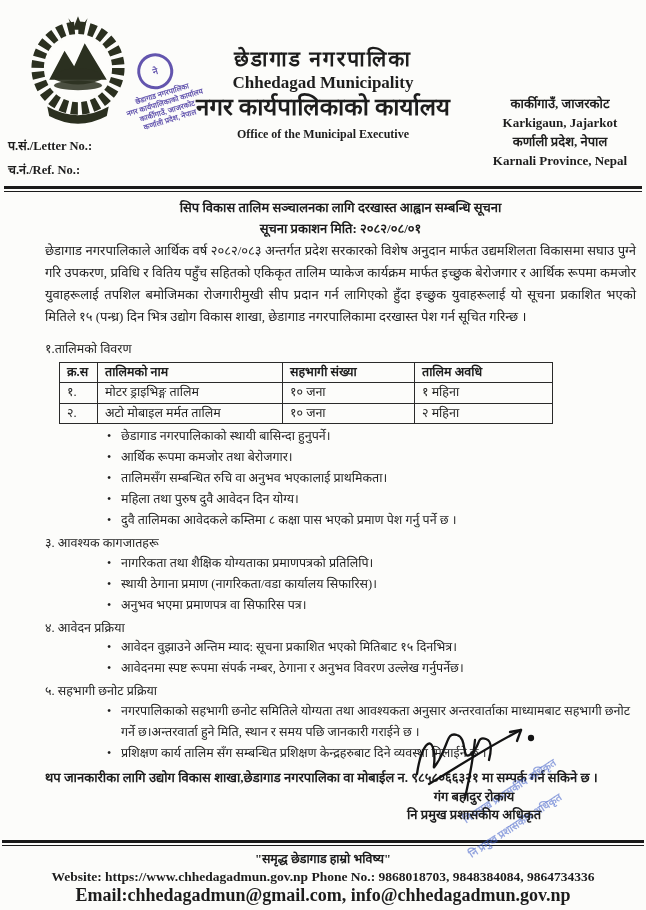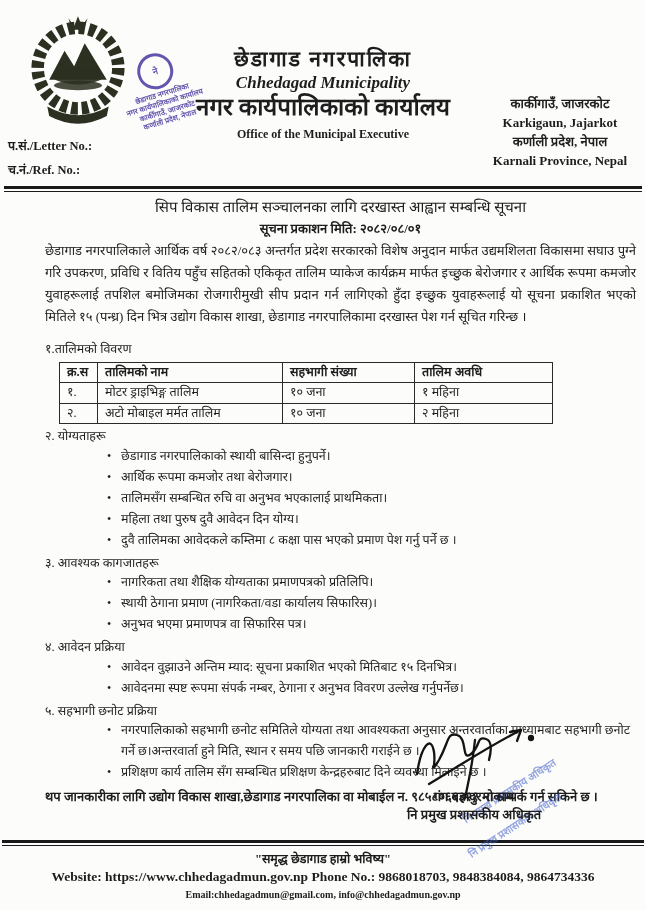--- a/index.html
+++ b/index.html
@@ -15,30 +15,30 @@
   .stamp-purple{
     position:absolute;left:112px;top:52px;width:104px;height:96px;
     transform:rotate(-17deg);color:#4f3fa4;opacity:.88;
     text-align:center;font-size:7.5px;line-height:9px;font-weight:bold;
   }
   .stamp-purple .ring{width:30px;height:30px;border:3px solid #4f3fa4;border-radius:50%;
     margin:0 auto 1px;display:flex;align-items:center;justify-content:center;
     font-size:9px;font-weight:bold;}
   .head-center{position:absolute;left:153px;top:46px;width:340px;text-align:center;}
   .muni-np{font-size:21px;line-height:26px;font-weight:bold;letter-spacing:2px;}
-  .muni-en{font-size:17px;line-height:21px;font-weight:bold;font-style:italic;}
+  .muni-en{font-size:17px;line-height:21px;font-weight:bold;}
   .office-np{font-size:24px;line-height:29px;font-weight:bold;}
   .office-en{font-size:12px;line-height:24px;font-weight:bold;}
   .head-right{position:absolute;right:6px;top:94px;width:160px;text-align:center;
     font-weight:bold;font-size:13px;line-height:19px;}
   .head-left{position:absolute;left:8px;top:134px;font-weight:bold;font-size:12.5px;line-height:24px;}
   .dbl-rule{border-top:3px solid #1a1a1a;border-bottom:1.5px solid #1a1a1a;height:2px;margin:0 4px;}
   
   .content{padding:6px 10px 0 45px;}
-  .notice-title{text-align:center;font-weight:normal;font-size:15px;line-height:19px;}
+  .notice-title{text-align:center;font-weight:bold;font-size:13px;line-height:19px;}
   .notice-date{text-align:center;font-weight:bold;font-size:13px;line-height:18px;margin-top:3px;}
   .intro{ text-align:justify;margin-top:2px;line-height:22px;font-size:13px;}
   .sec-head{font-weight:normal;margin-top:4px;}
   table.training{border-collapse:collapse;margin:3px 1px 2px 14px;font-size:12.5px;}
   table.training th,table.training td{
     border:1px solid #2a2a2a;padding:1px 7px;height:17px;text-align:left;font-weight:bold;}
   table.training td{font-weight:normal;}
   col.c0{width:38px;}col.c1{width:185px;}col.c2{width:132px;}col.c3{width:138px;}
   ul.blt{margin:0 0 2px 0;padding-left:62px;list-style:none;}
   ul.blt li{position:relative;padding-left:14px;line-height:21px;}
@@ -50,21 +50,21 @@
   .sig-name{font-weight:bold;font-size:13px;line-height:18px;position:relative;z-index:2;}
   .sig-title{font-weight:bold;font-size:13px;line-height:18px;position:relative;z-index:2;}
   .stamp-blue{position:absolute;left:110px;top:58px;transform:rotate(-33deg);
     color:rgba(62,92,200,.55);font-size:10.5px;font-weight:bold;white-space:nowrap;z-index:1;}
   .stamp-blue div:last-child{margin-top:14px;margin-left:-28px;}
   
   .footer{position:absolute;left:0;right:0;bottom:6px;text-align:center;}
   .footer .dbl-rule{margin:0 2px 5px;}
   .slogan{font-weight:bold;font-size:12.5px;line-height:16px;}
   .contact1{font-weight:bold;font-size:13.5px;line-height:19px;}
-  .contact2{font-weight:bold;font-size:10px;line-height:18px;}
+  .contact2{font-weight:bold;font-size:18px;line-height:18px;}
 </style>
 </head>
 <body>
 
 <div class="letterhead">
 
   <span class="emblem">
     <svg width="96" height="122" viewBox="0 0 100 122">
       <g fill="#2b3020" stroke="none">
         <circle cx="50" cy="58" r="42" fill="none" stroke="#2b3020" stroke-width="13" stroke-dasharray="7 4"></circle>
@@ -141,21 +141,20 @@
     </tr>
     <tr>
       <td>२.</td>
       <td>अटो मोबाइल मर्मत तालिम</td>
       <td>१० जना</td>
       <td>२ महिना</td>
     </tr>
   </tbody>
     </table>
 
-  <div class="sec-head">२. योग्यताहरू</div>
   <ul class="blt">
     <li>छेडागाड नगरपालिकाको स्थायी बासिन्दा हुनुपर्ने।</li>
     <li>आर्थिक रूपमा कमजोर तथा बेरोजगार।</li>
     <li>तालिमसँग सम्बन्धित रुचि वा अनुभव भएकालाई प्राथमिकता।</li>
     <li>महिला तथा पुरुष दुवै आवेदन दिन योग्य।</li>
     <li>दुवै तालिमका आवेदकले कम्तिमा ८ कक्षा पास भएको प्रमाण पेश गर्नु पर्ने छ ।</li>
   </ul>
 
   <div class="sec-head">३. आवश्यक कागजातहरू</div>
   <ul class="blt">

